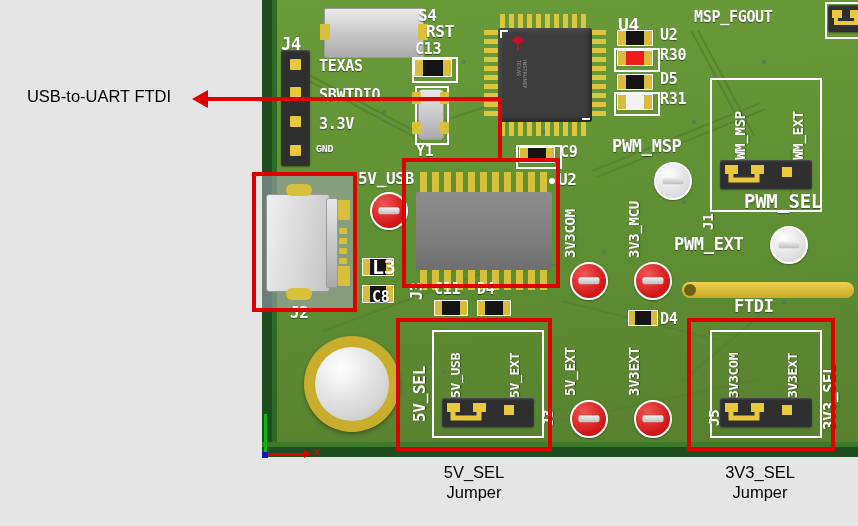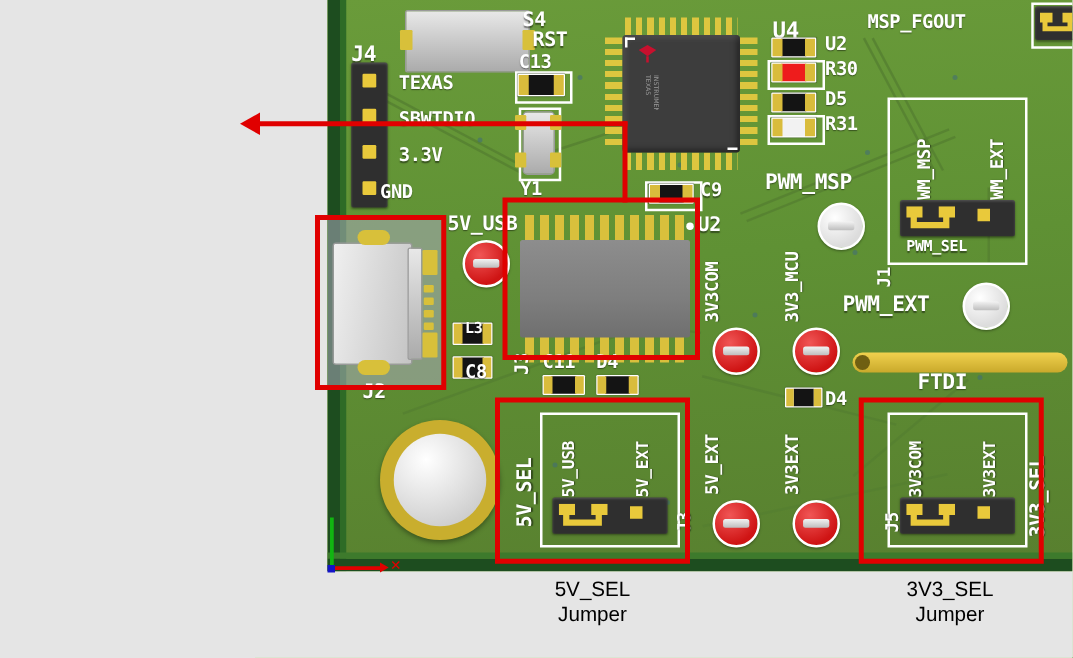--- a/index.html
+++ b/index.html
@@ -157,21 +157,21 @@
     <div class="silk" style="left:19px;top:34px;font-size:17px;">J4</div>
     <div class="hdr" style="left:19px;top:50px;width:29px;height:116px;">
       <div class="hdrpad" style="left:9px;top:9px;width:11px;height:11px;"></div>
       <div class="hdrpad" style="left:9px;top:37px;width:11px;height:11px;"></div>
       <div class="hdrpad" style="left:9px;top:66px;width:11px;height:11px;"></div>
       <div class="hdrpad" style="left:9px;top:95px;width:11px;height:11px;"></div>
     </div>
     <div class="silk" style="left:57px;top:57px;font-size:15px;">TEXAS</div>
     <div class="silk" style="left:57px;top:86px;font-size:15px;">SBWTDIO</div>
     <div class="silk" style="left:57px;top:115px;font-size:15px;">3.3V</div>
-    <div class="silk" style="left:42px;top:144px;font-size:15px;">GND</div>
+    <div class="silk" style="left:54px;top:144px;font-size:10px;font-family:Liberation Mono, monospace;">GND</div>
 
     <div style="position:absolute;left:222px;top:14px;width:122px;height:122px;">
 
       <div style="position:absolute;left:16px;top:0;width:90px;height:14px;
            background:repeating-linear-gradient(90deg,#ddc63f 0 5px,transparent 5px 9px);"></div>
       <div style="position:absolute;left:16px;bottom:0;width:90px;height:14px;
            background:repeating-linear-gradient(90deg,#ddc63f 0 5px,transparent 5px 9px);"></div>
       <div style="position:absolute;top:16px;left:0;height:90px;width:14px;
            background:repeating-linear-gradient(180deg,#ddc63f 0 5px,transparent 5px 9px);"></div>
       <div style="position:absolute;top:16px;right:0;height:90px;width:14px;
@@ -235,21 +235,21 @@
     <div class="silk vert" style="left:470px;top:168px;font-size:14px;">PWM_MSP</div>
     <div class="silk vert" style="left:528px;top:168px;font-size:14px;">PWM_EXT</div>
     <div class="hdr" style="left:458px;top:160px;width:92px;height:29px;">
       <svg width="84" height="20" viewBox="0 0 84 20" style="position:absolute;left:5px;top:5px;">
         <rect x="0" y="0" width="13" height="9" fill="#e9c93b"></rect>
         <rect x="26" y="0" width="13" height="9" fill="#e9c93b"></rect>
         <path d="M6 5 L6 15 L32 15 L32 5" stroke="#e9c93b" stroke-width="5" fill="none"></path>
         <rect x="57" y="2" width="10" height="10" fill="#e9c93b"></rect>
       </svg>
     </div>
-    <div class="silk" style="left:463px;top:190px;font-size:12px;">PWM_SEL</div>
+    <div class="silk" style="left:482px;top:190px;font-size:19px;">PWM_SEL</div>
     <div class="silk vert" style="left:438px;top:230px;font-size:14px;">J1</div>
 
     <div class="silk" style="left:96px;top:169px;font-size:16px;">5V_USB</div>
 
     <div class="silkbox" style="left:254px;top:145px;width:42px;height:20px;"></div>
     <div class="res" style="left:257px;top:147px;width:36px;height:16px;">
       <div class="body" style="background:#141414;"></div>
         <div class="cap cl"></div>
         <div class="cap cr"></div>
     </div>
@@ -292,21 +292,21 @@
     <div class="pad" style="left:77px;top:258px;width:8px;height:6px;"></div>
     <div style="position:absolute;left:24px;top:184px;width:26px;height:12px;border-radius:6px;background:#d8c03a;"></div>
     <div style="position:absolute;left:24px;top:288px;width:26px;height:12px;border-radius:6px;background:#d8c03a;"></div>
     <div class="silk" style="left:28px;top:303px;font-size:16px;">J2</div>
 
     <div class="res" style="left:100px;top:258px;width:32px;height:18px;">
       <div class="body" style="background:#141414;"></div>
         <div class="cap cl"></div>
         <div class="cap cr"></div>
     </div>
-    <div class="silk" style="left:110px;top:255px;font-size:12px;">L3</div>
+    <div class="silk" style="left:110px;top:255px;font-size:20px;">L3</div>
     <div class="res" style="left:100px;top:285px;width:32px;height:18px;">
       <div class="body" style="background:#141414;"></div>
         <div class="cap cl"></div>
         <div class="cap cr"></div>
     </div>
     <div class="silk" style="left:110px;top:288px;font-size:15px;">C8</div>
 
     <div class="dome" style="left:42px;top:336px;width:96px;height:96px;">
       <div class="inner"></div>
     </div>
@@ -388,20 +388,21 @@
 
   <div class="redbox" style="left:396px;top:318px;width:156px;height:133px;"></div>
 
   <div class="redbox" style="left:687px;top:318px;width:148px;height:133px;"></div>
 
   <div class="redline" style="left:208px;top:97px;width:294px;height:4px;"></div>
   <div class="redline" style="left:498px;top:97px;width:4px;height:65px;"></div>
   <div class="arrowhead" style="left:192px;top:90px;"></div>
 
   <div class="callout" style="left:8px;top:86px;width:182px;">
+    <span>USB-to-UART FTDI</span>
   </div>
 
 
   <div class="callout" style="left:384px;top:462px;width:180px;">
     <span>5V_SEL</span>
     <span class="l2">Jumper</span>
   </div>
 
   <div class="callout" style="left:670px;top:462px;width:180px;">
     <span>3V3_SEL</span>

